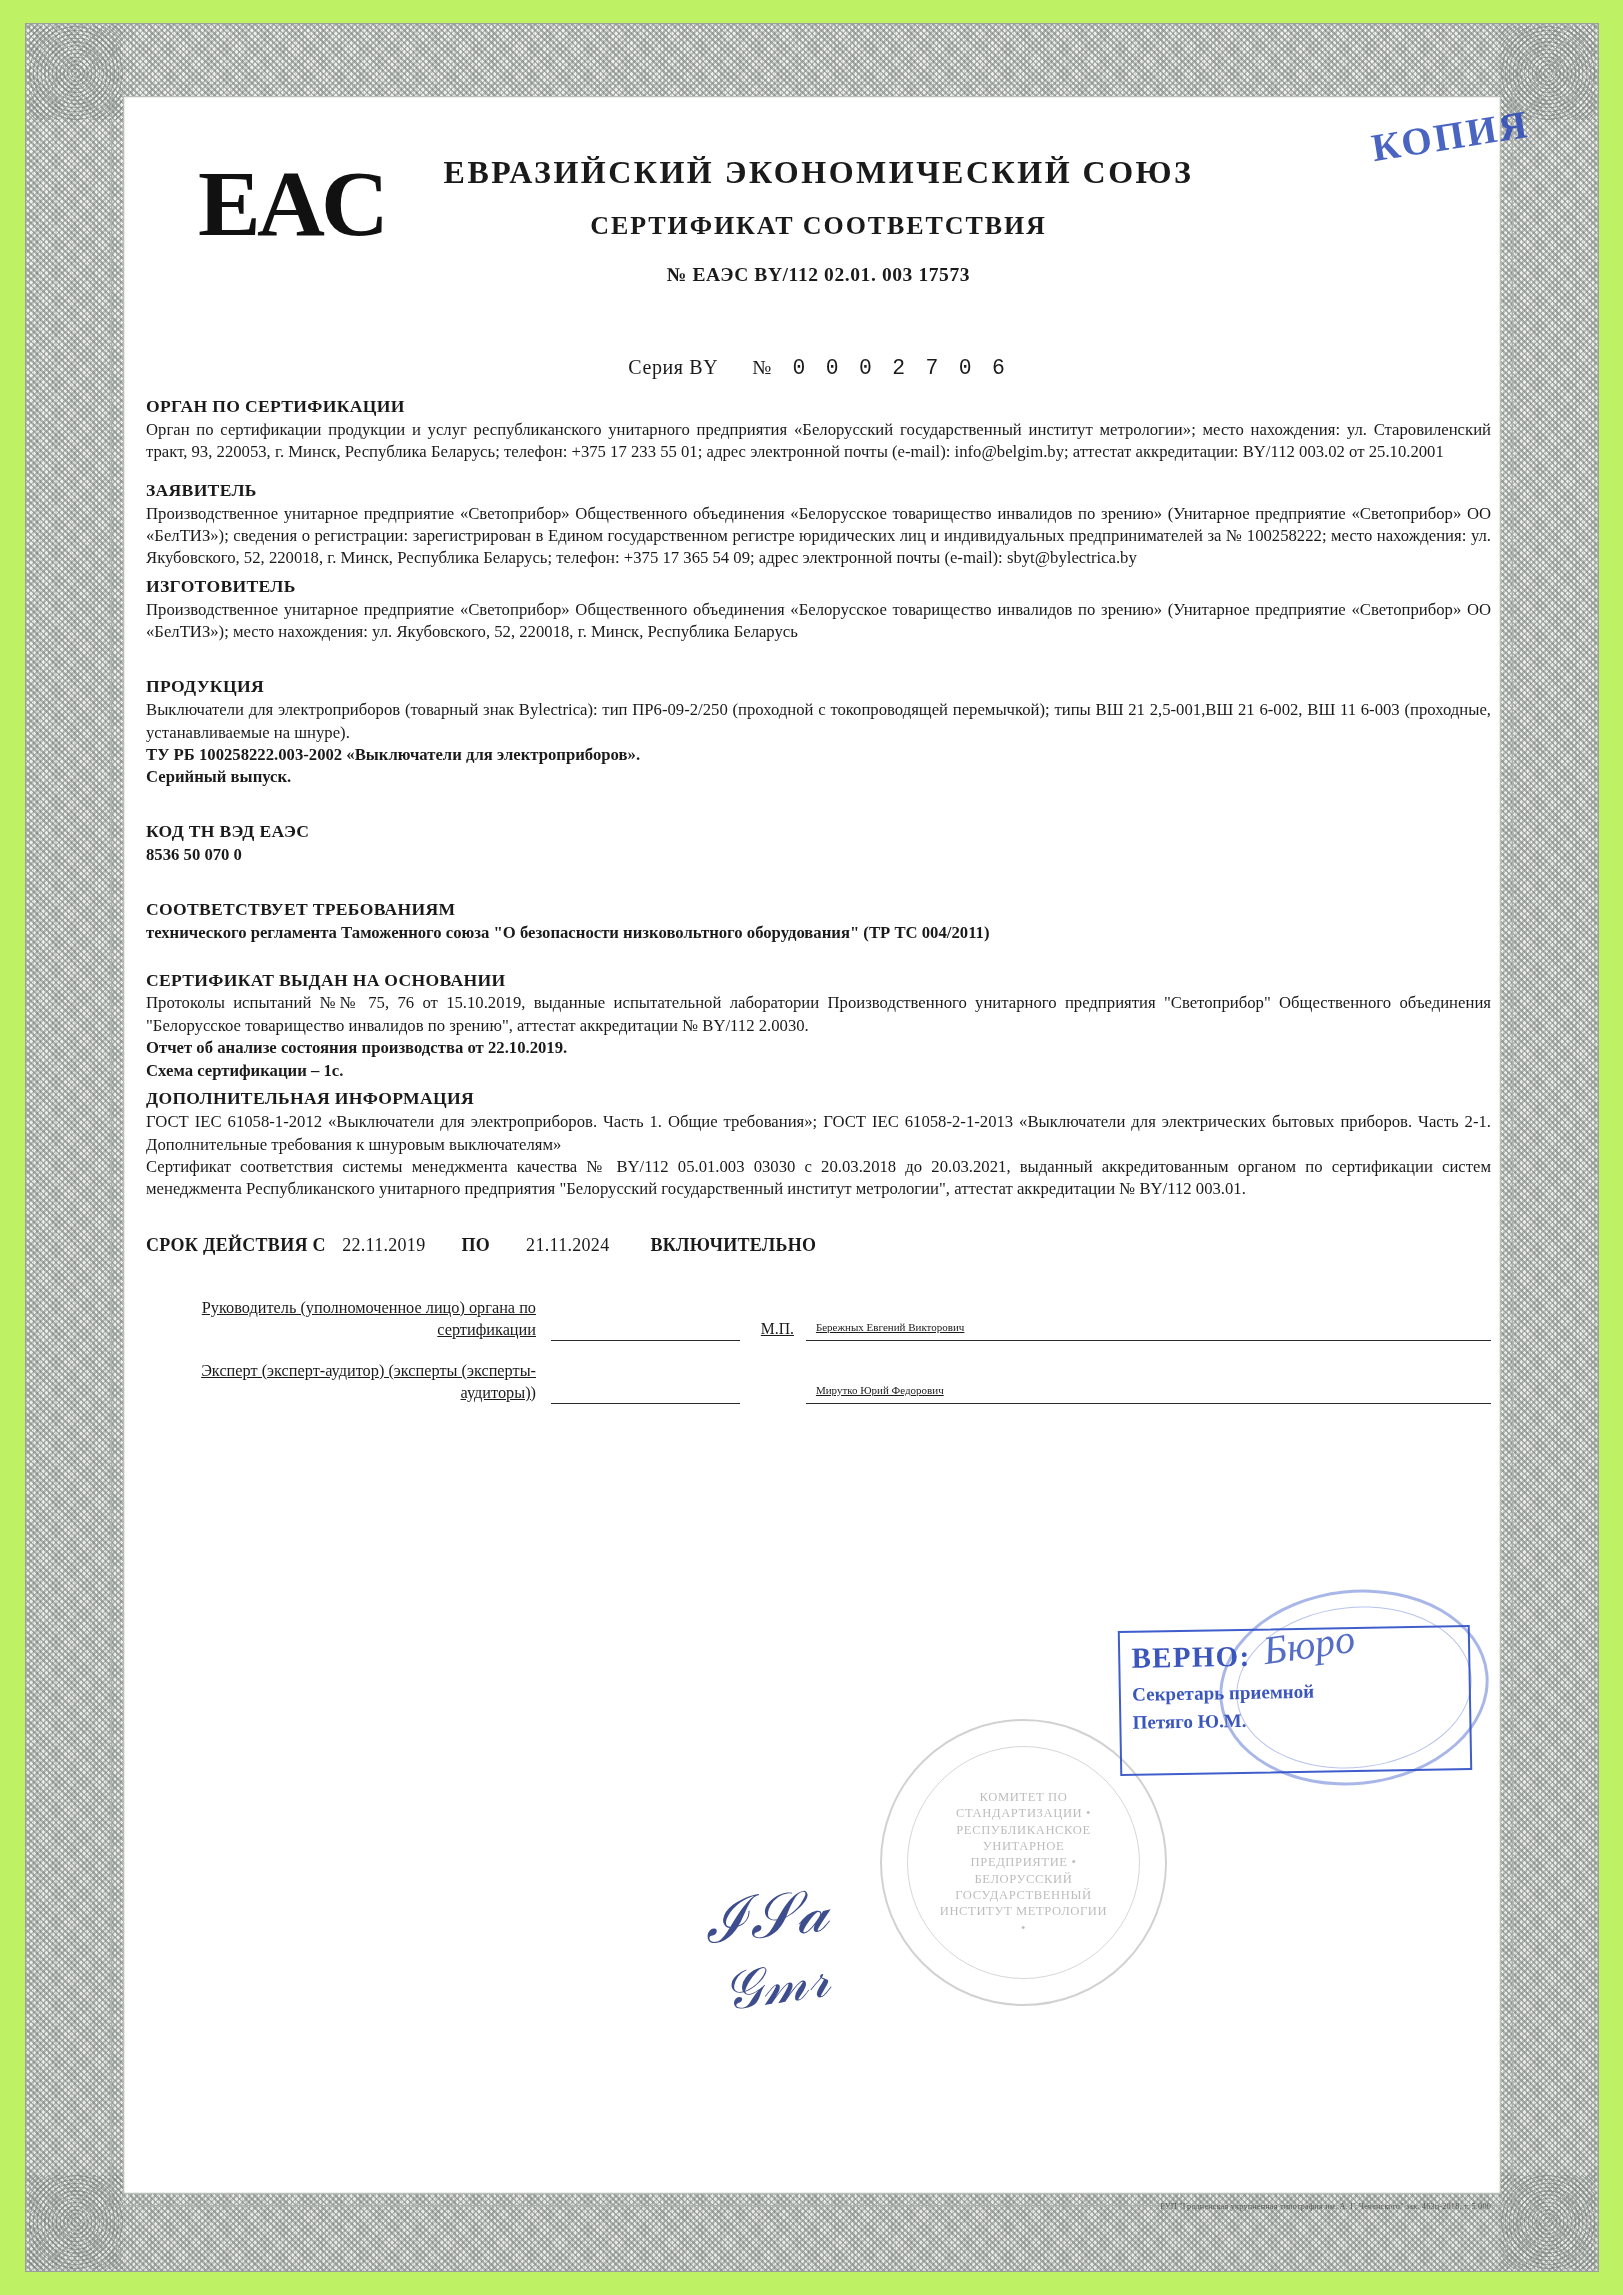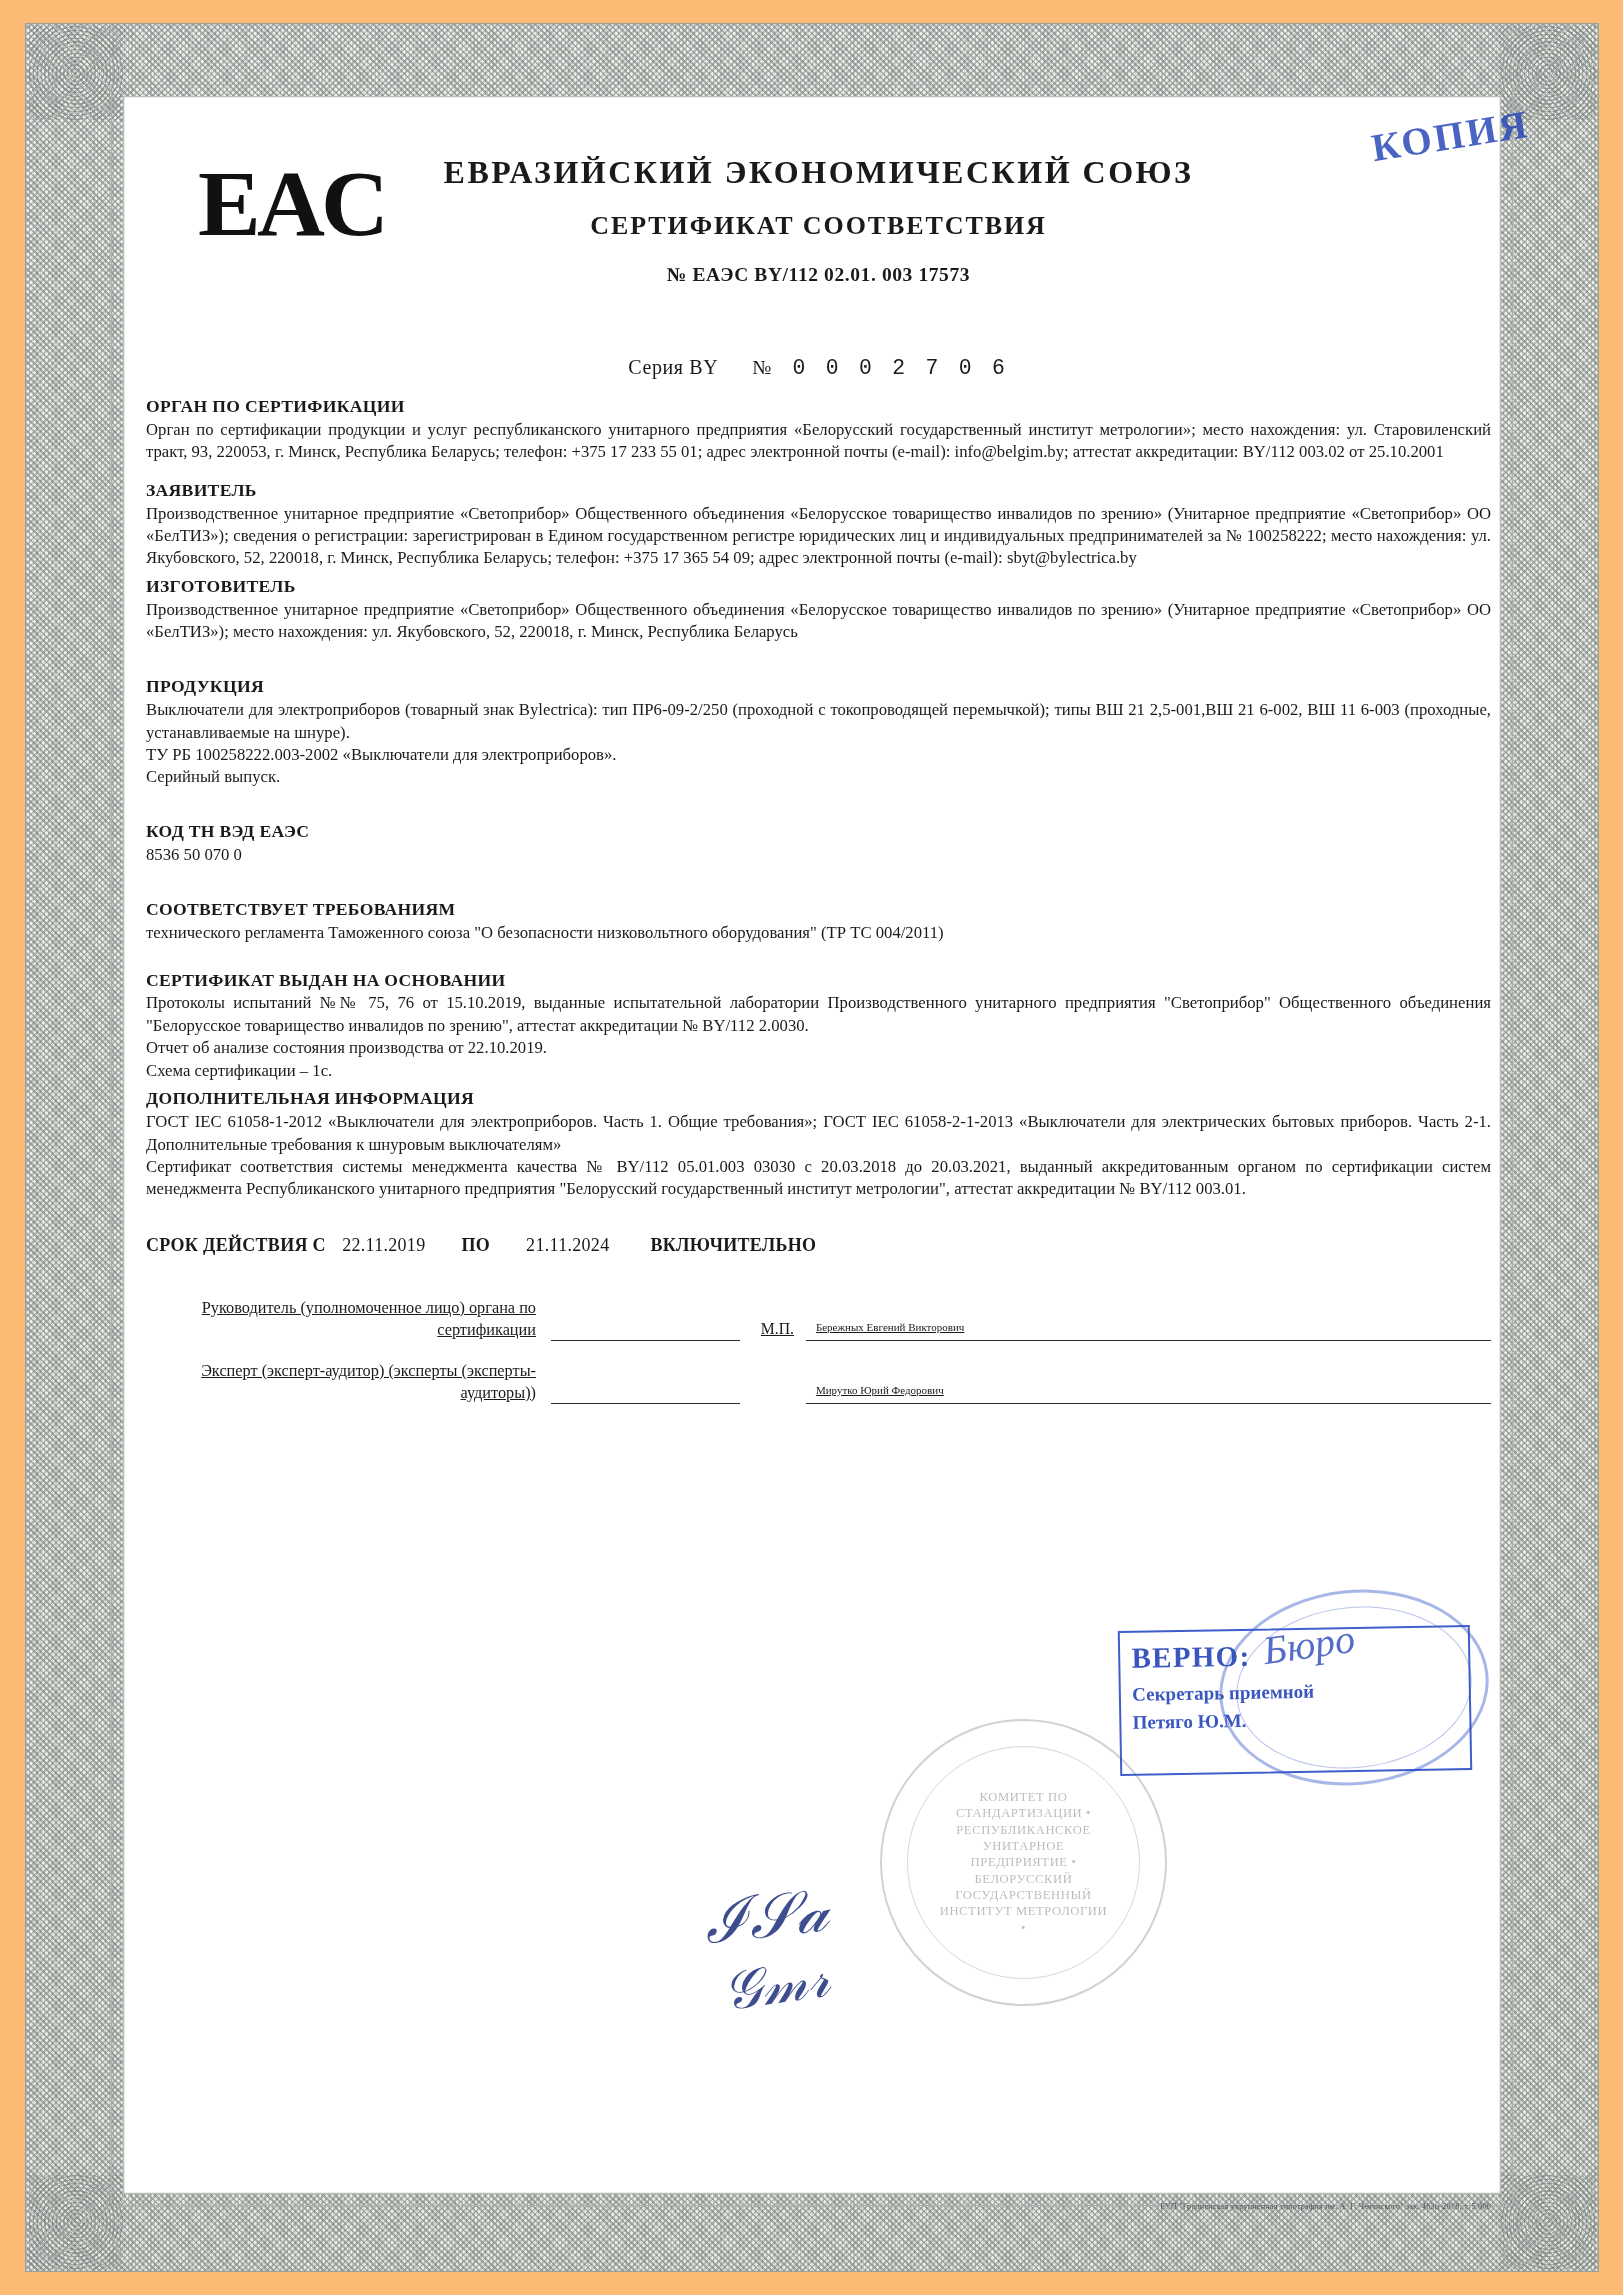--- a/index.html
+++ b/index.html
@@ -13,21 +13,21 @@
     font-family: "Liberation Serif", serif;
     color: #1a1a1a;
     position: relative;
     overflow: hidden;
   }
 
   
   .page {
     position: absolute;
     inset: 0;
-    background: #fdba74;
+    background: #bef264;
   }
   .border-outer {
     position: absolute;
     left: 25px; top: 22.6px; right: 25px; bottom: 22.6px;
     background:
       repeating-linear-gradient(45deg, rgba(120,128,124,0.55) 0 1.9px, rgba(255,255,255,0) 1.9px 4.4px),
       repeating-linear-gradient(-45deg, rgba(120,128,124,0.45) 0 1.9px, rgba(255,255,255,0) 1.9px 4.4px),
       repeating-linear-gradient(90deg, rgba(150,158,154,0.35) 0 1.3px, rgba(255,255,255,0) 1.3px 3.8px),
       linear-gradient(#efefec, #e9eae6);
     box-shadow: inset 0 0 0 1.3px #9aa19c;
@@ -117,21 +117,21 @@
     margin-top: 16.3px;
     margin-bottom: 1.9px;
   }
   .sec-title.tight { margin-top: 6.3px; }
   .para {
     font-size: 16.7px;
     line-height: 1.34;
     text-align: justify;
     text-justify: inter-word;
   }
-  .para.nj { text-align: left; }
+  .para.nj { text-align: left; font-weight: bold; }
   .spacer-s { height: 8.8px; }
   .spacer-m { height: 16.3px; }
 
   
   .validity {
     margin-top: 34px;
     font-size: 18px;
     font-weight: 700;
     letter-spacing: 0.3px;
     display: flex;

